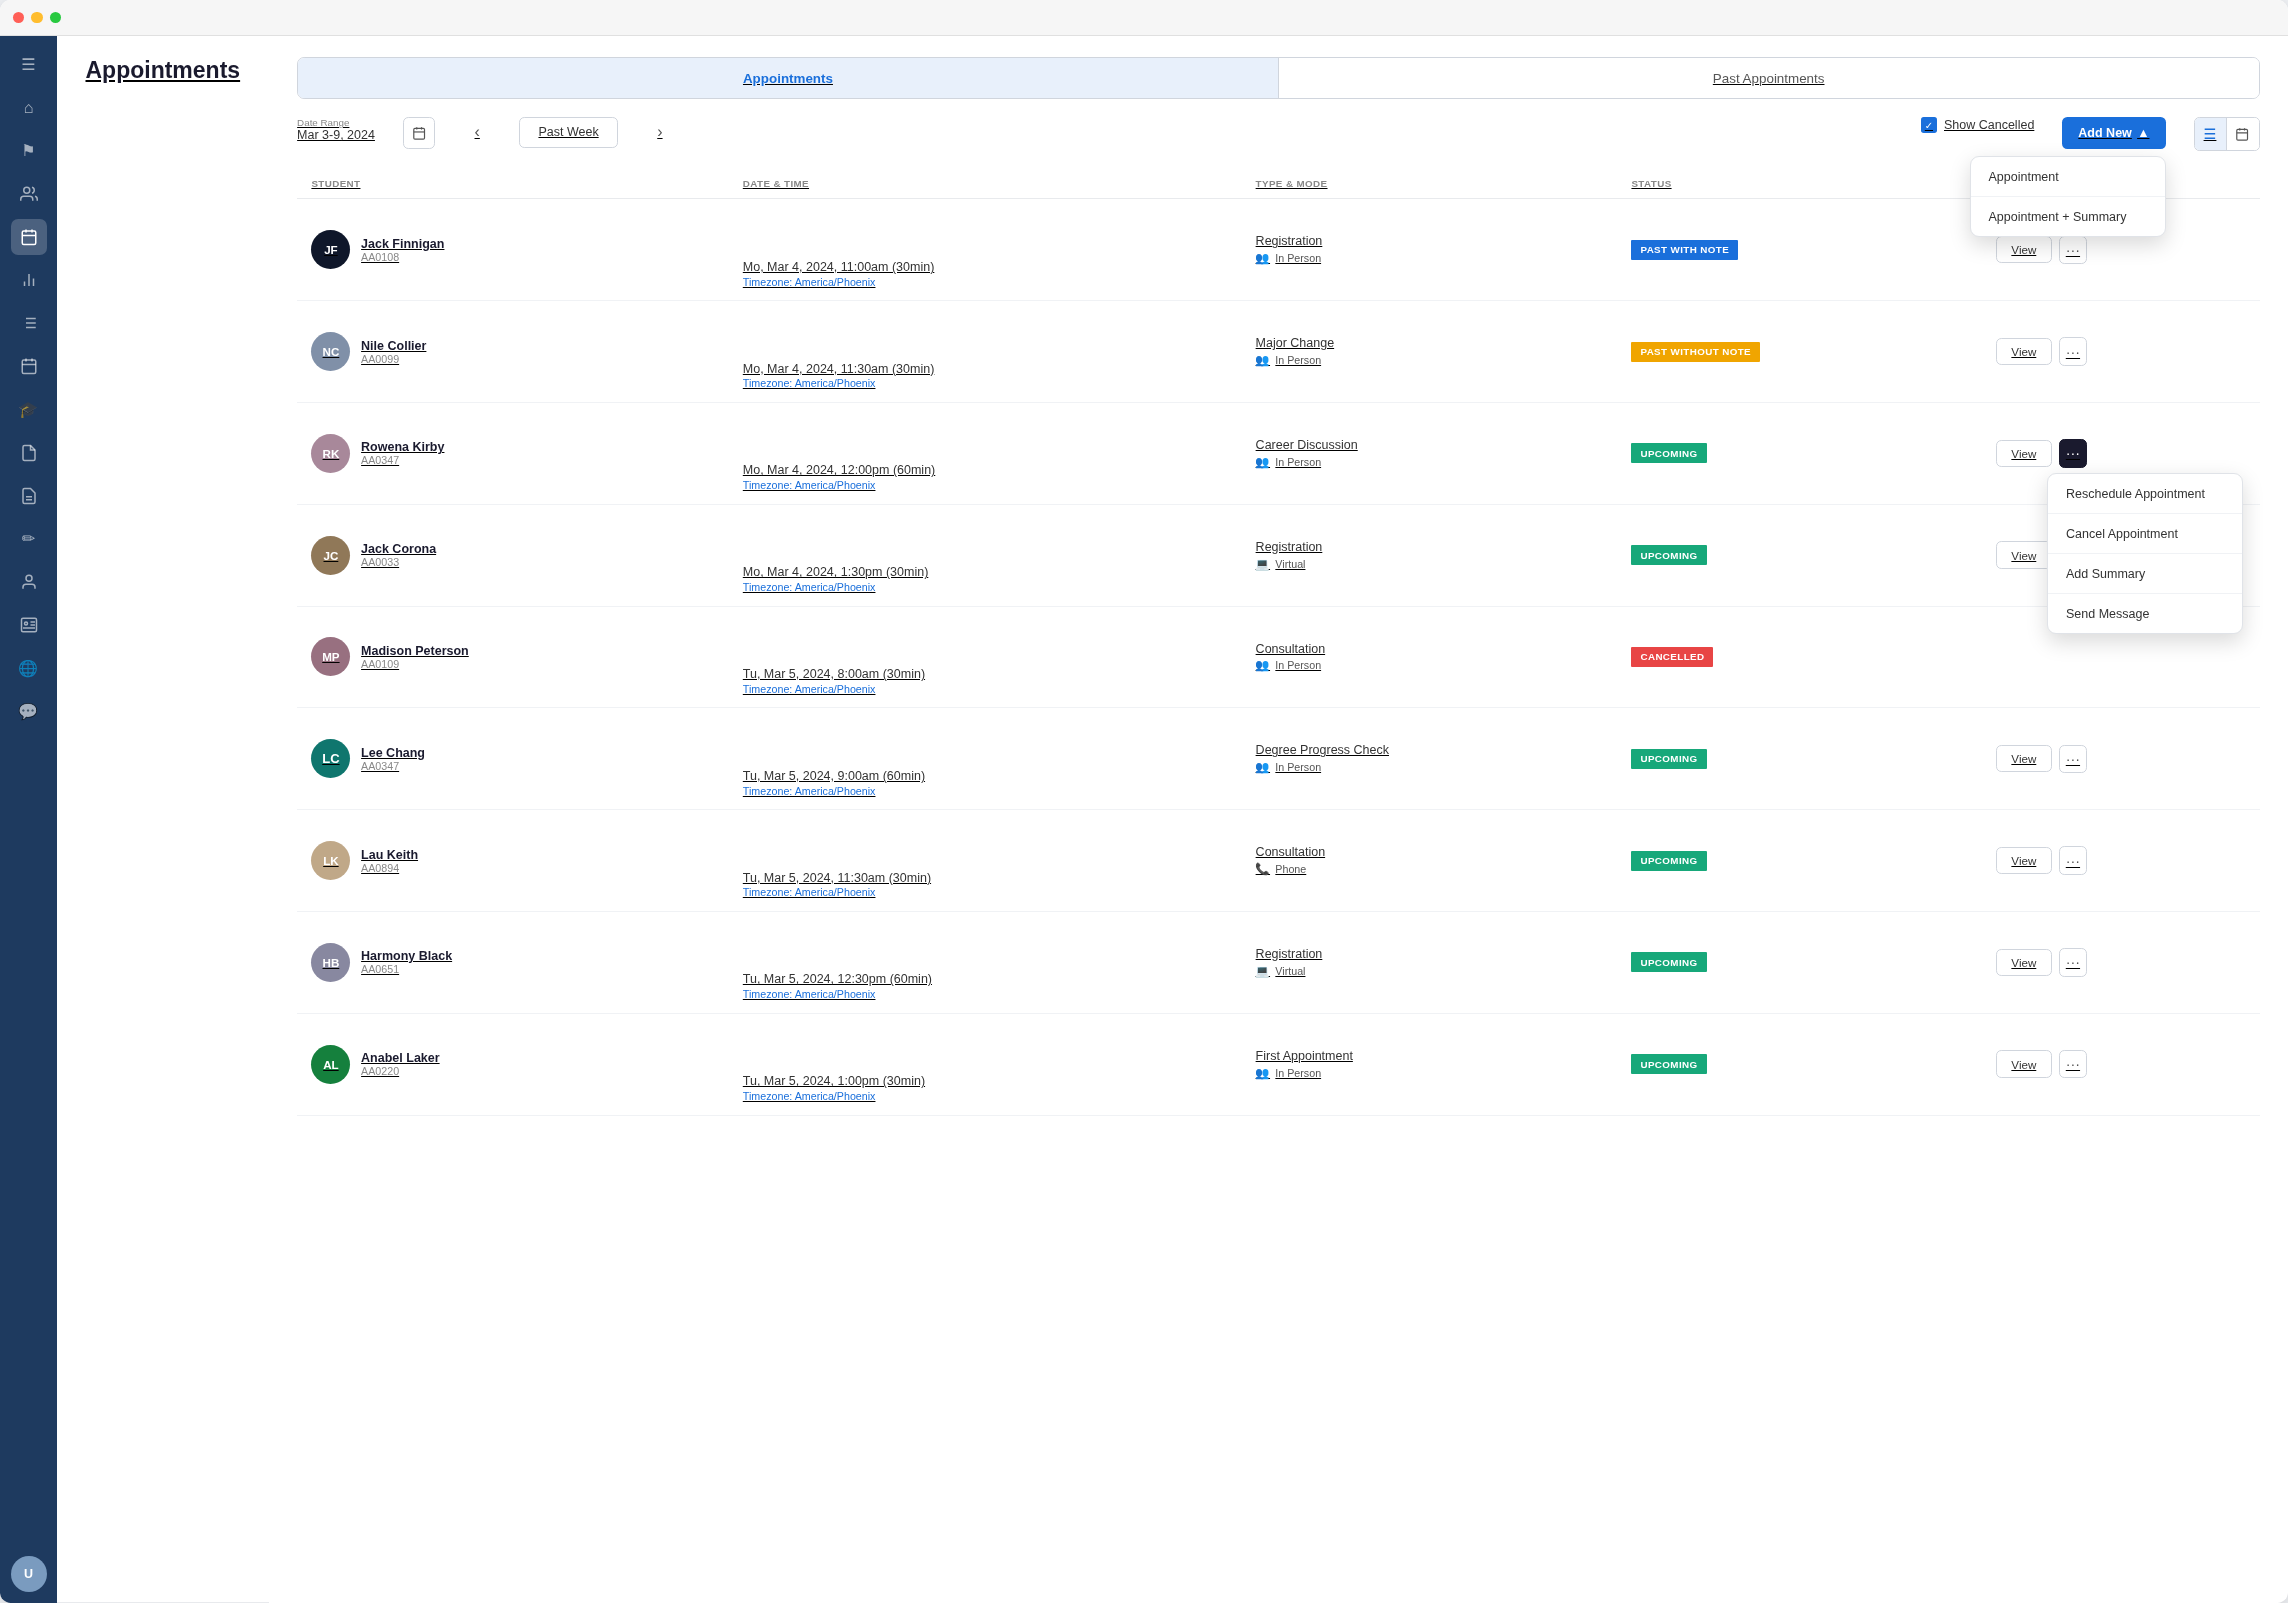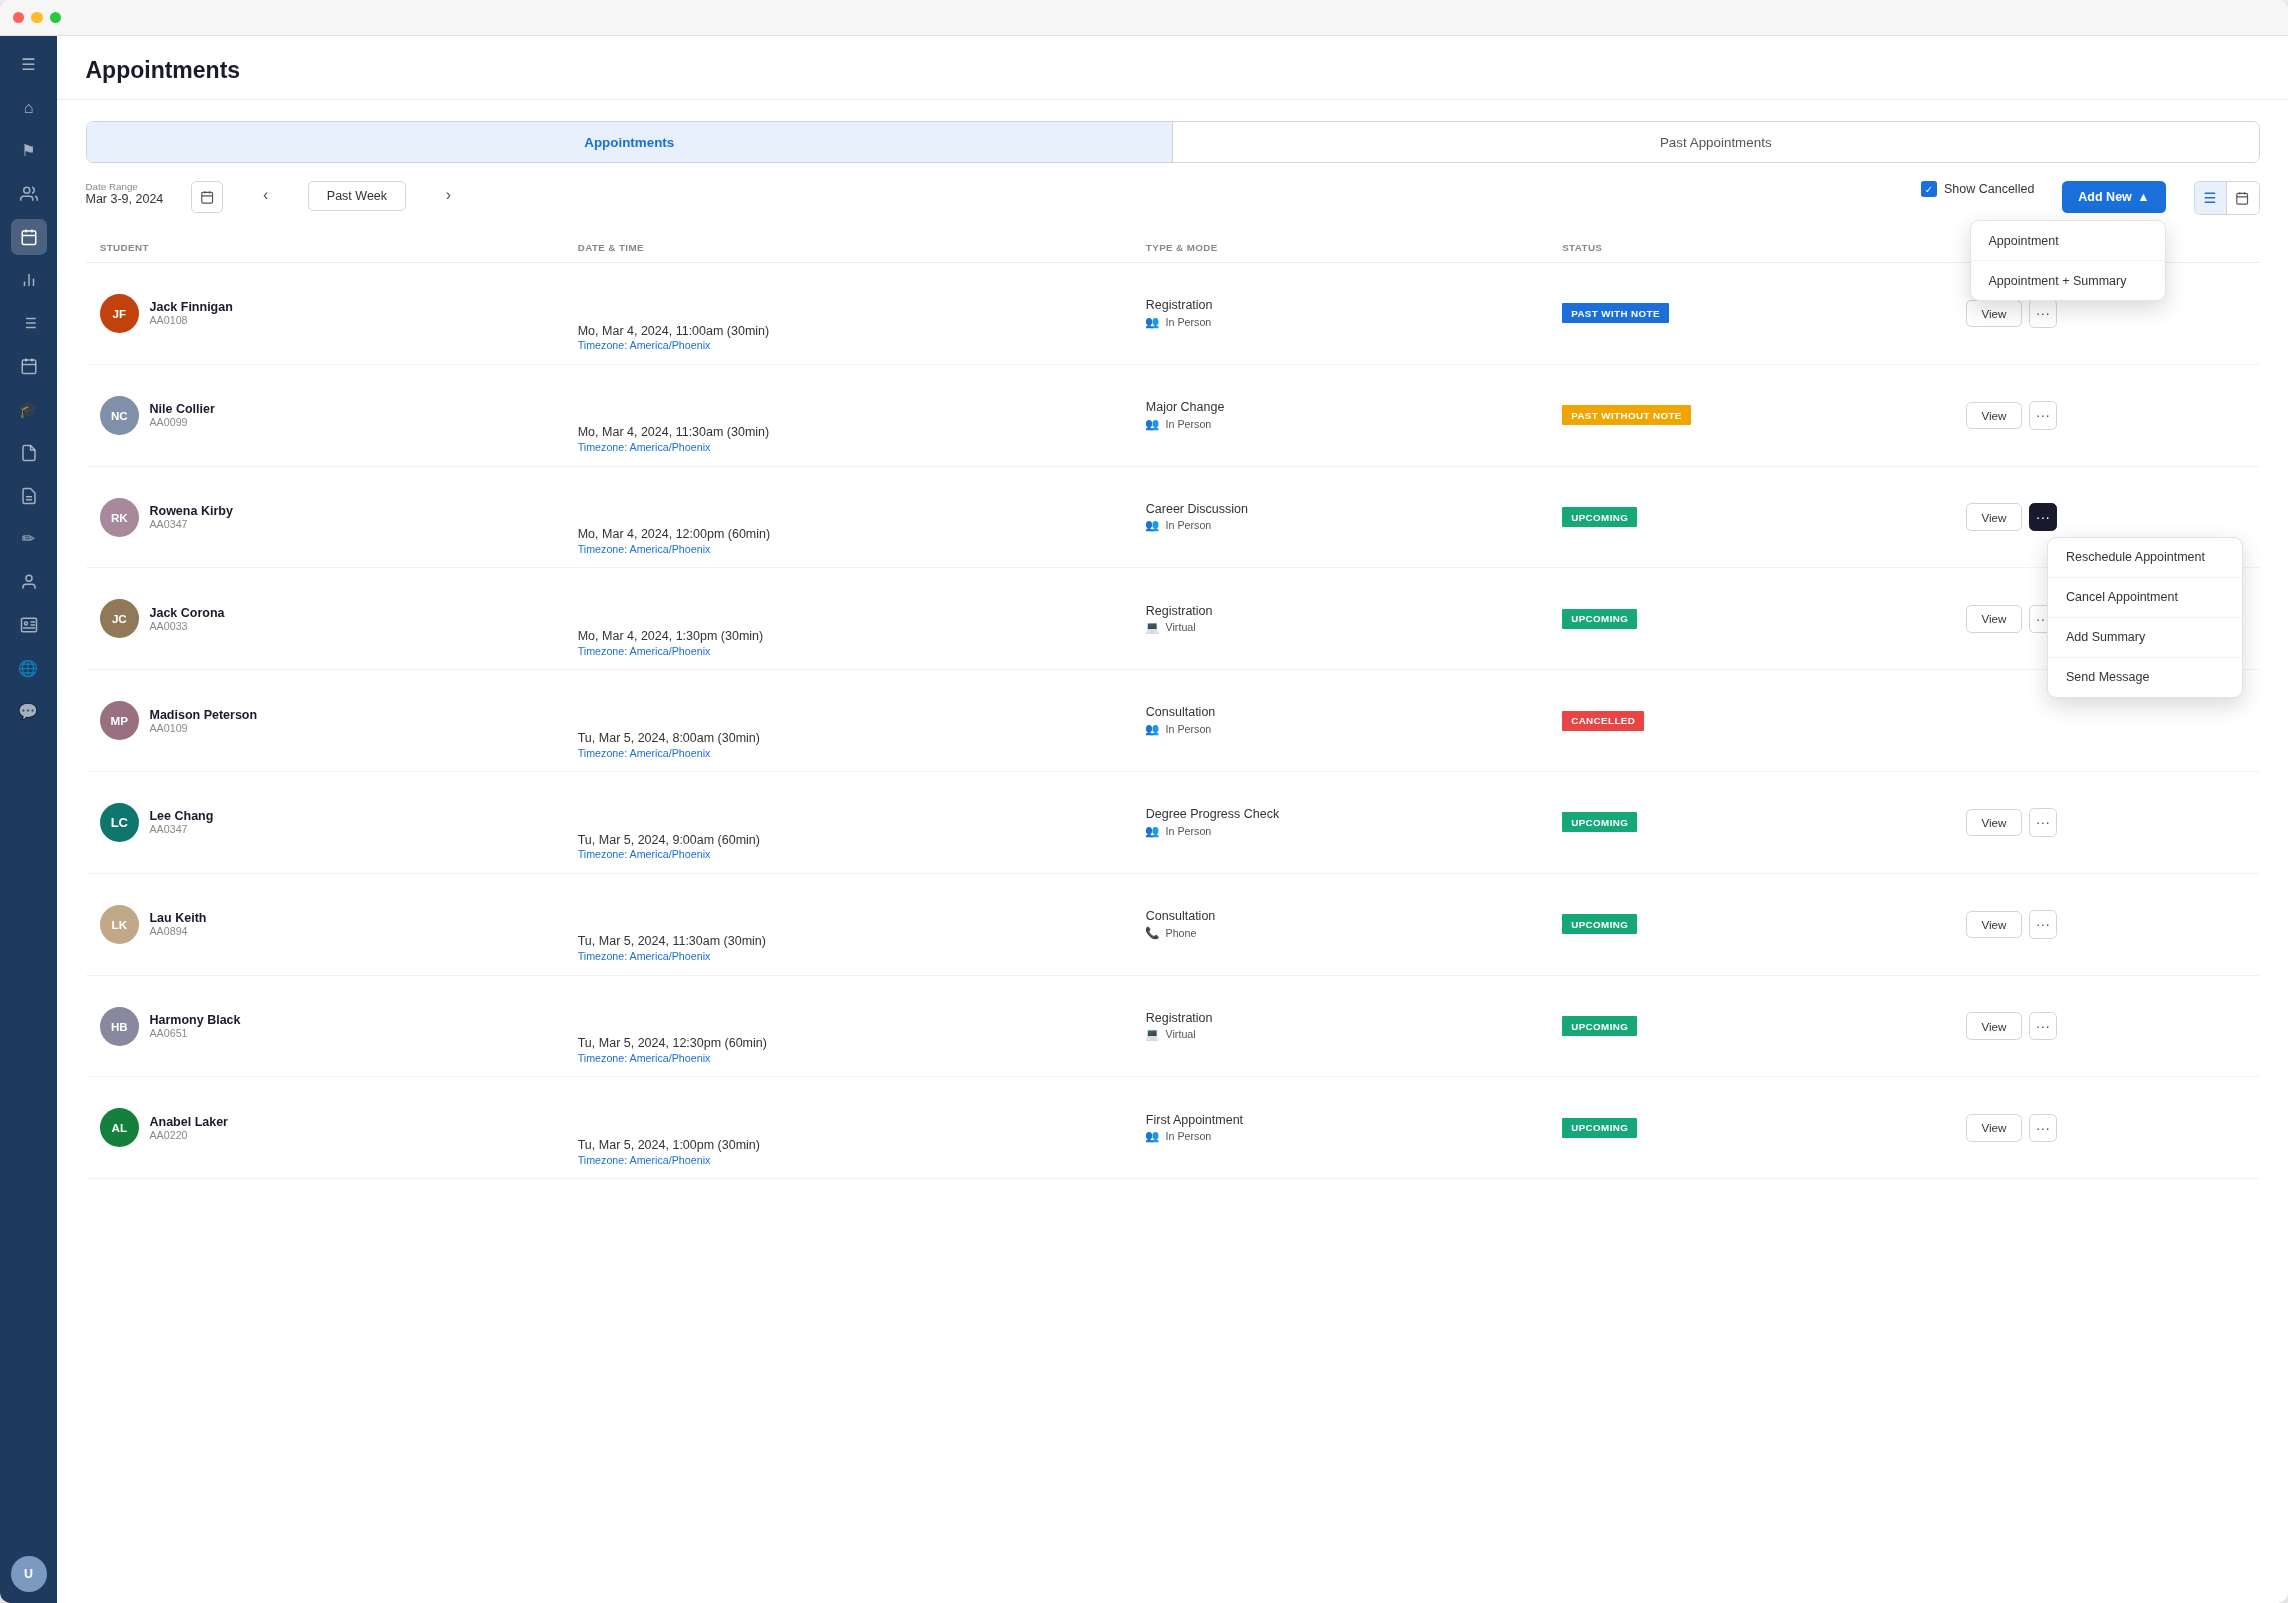--- a/index.html
+++ b/index.html
@@ -16,21 +16,21 @@
     
     .app { display: flex; flex: 1; overflow: hidden; }
 
     
     .sidebar { width: 57px; background: #1e3a5f; display: flex; flex-direction: column; align-items: center; padding: 10.7px 0; gap: 7.1px; flex-shrink: 0; }
     .sidebar-icon { width: 36px; height: 36px; display: flex; align-items: center; justify-content: center; border-radius: 7.1px; color: rgba(255,255,255,0.6); cursor: pointer; font-size: 16px; }
     .sidebar-icon.active { background: rgba(255,255,255,0.2); color: #fff; }
     .avatar-placeholder { width: 36px; height: 36px; border-radius: 50%; background: #7a9bbf; display: flex; align-items: center; justify-content: center; color: #fff; font-size: 12.5px; font-weight: 600; }
 
     
-    .main { flex: 1; display: flex; flex-direction: column; overflow: hidden; }
+    .main { flex: 1; display: flex; overflow: hidden; text-decoration: underline; }
     .page-header { padding: 21.4px 28.5px 14.3px; border-bottom: 0.9px solid #e8eaed; }
     .page-title { font-size: 23px; font-weight: 700; color: #1a1a2e; }
 
     
     .content { flex: 1; padding: 21.4px 28.5px; overflow-y: auto; position: relative; }
 
     
     .tabs { display: flex; border: 0.9px solid #d0d5dd; border-radius: 7.1px; overflow: hidden; margin-bottom: 18px; }
     .tab { flex: 1; padding: 12.5px 18px; text-align: center; cursor: pointer; font-size: 13.4px; font-weight: 500; color: #555; background: #fff; border: none; }
     .tab.active { background: #e8f0fb; color: #1a6fdb; font-weight: 600; }
@@ -241,21 +241,21 @@
               <th>TYPE &amp; MODE</th>
               <th>STATUS</th>
               <th></th>
             </tr>
           </thead>
           <tbody id="table-body">
 
           <tr>
     <td>
       <div class="student-cell">
-        <div class="student-avatar" style="background:#c2410c; display:flex; align-items:center; justify-content:center; color:#fff; font-size:11.6px; font-weight:700;">JF</div>
+        <div class="student-avatar" style="background:#0f172a; display:flex; align-items:center; justify-content:center; color:#fff; font-size:11.6px; font-weight:700;">JF</div>
         <div>
           <div class="student-name">Jack Finnigan</div>
           <div class="student-id">AA0108</div>
         </div>
       </div>
     </td>
     <td>
       <div class="date-time">Mo, Mar 4, 2024, 11:00am (30min)</div>
       <div class="timezone">Timezone: America/Phoenix</div>
     </td>

